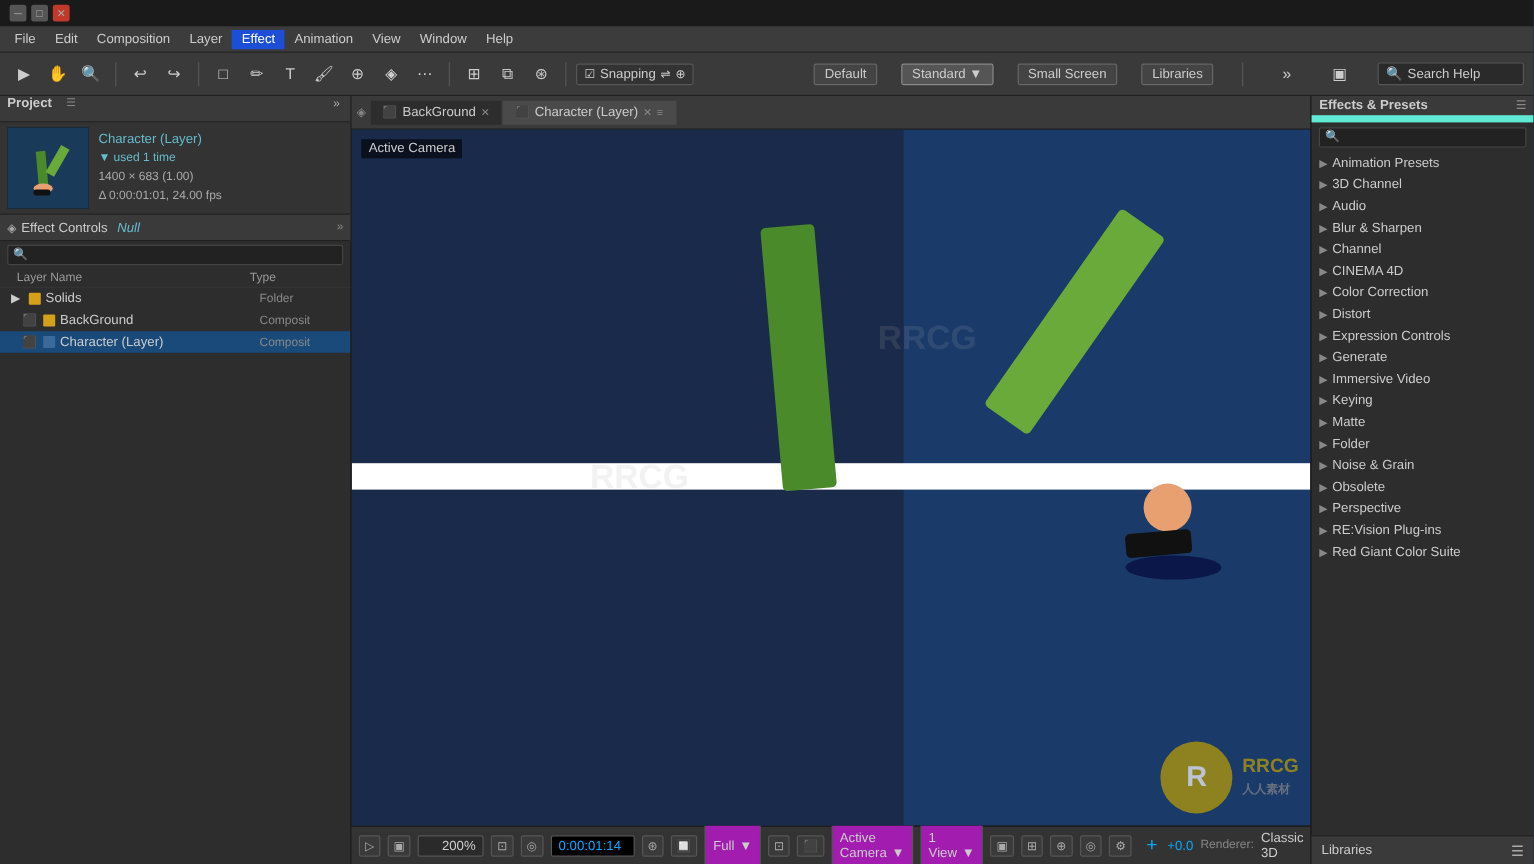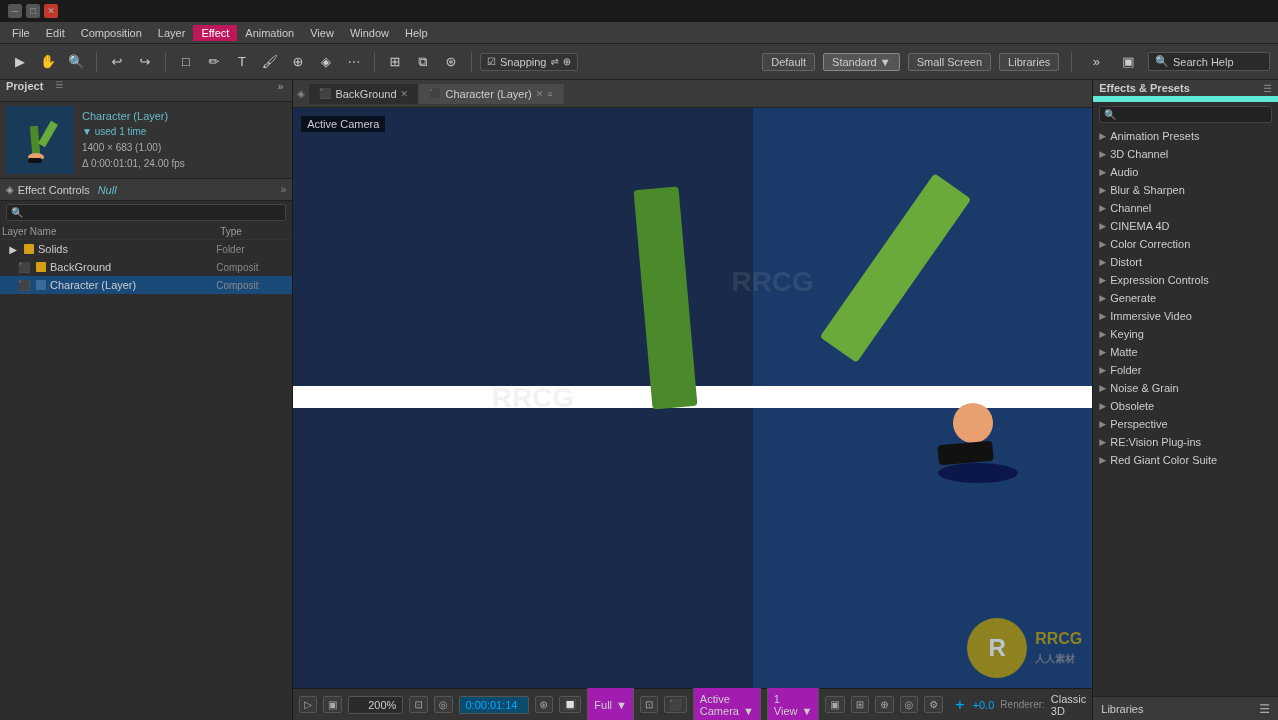--- a/index.html
+++ b/index.html
@@ -10,28 +10,28 @@
     #title-bar .title-text { flex: 1; }
     #title-bar .win-controls { display: flex; gap: 4px; }
     #title-bar .win-btn { width: 14px; height: 14px; border-radius: 2px; display: flex; align-items: center; justify-content: center; font-size: 9px; cursor: pointer; }
     #title-bar .win-btn.min { background: #555; }
     #title-bar .win-btn.max { background: #555; }
     #title-bar .win-btn.close { background: #c0392b; }
 
     
     #menu-bar { background: #3c3c3c; height: 22px; display: flex; align-items: center; padding: 0 4px; border-bottom: 1px solid #222; }
     .menu-item { padding: 2px 8px; cursor: pointer; font-size: 11px; color: #ccc; }
-    .menu-item.active { background: #be185d; color: #fff; }
+    .menu-item.active { background: #1d4ed8; color: #fff; }
 
     
     #toolbar { background: #3a3a3a; height: 36px; display: flex; align-items: center; padding: 0 8px; gap: 4px; border-bottom: 1px solid #222; }
     .tool-btn { width: 24px; height: 24px; display: flex; align-items: center; justify-content: center; cursor: pointer; border-radius: 2px; color: #ccc; font-size: 13px; }
     .tool-separator { width: 1px; height: 20px; background: #555; margin: 0 4px; }
     .snapping-area { display: flex; align-items: center; gap: 4px; background: #333; border: 1px solid #555; padding: 2px 6px; border-radius: 2px; }
-    .toolbar-right { margin-left: auto; display: flex; align-items: center; gap: 8px; }
+    .toolbar-right { margin-left: auto; display: flex; align-items: center; gap: 20px; }
     .workspace-btn { padding: 2px 8px; background: #444; border: 1px solid #666; border-radius: 2px; cursor: pointer; color: #ccc; font-size: 11px; }
     .workspace-btn.active { background: #555; border-color: #888; }
     .search-box { display: flex; align-items: center; background: #2a2a2a; border: 1px solid #555; border-radius: 2px; padding: 2px 6px; gap: 4px; }
     .search-box input { background: transparent; border: none; outline: none; color: #ccc; font-size: 11px; width: 100px; }
 
     
     #main-layout { display: flex; height: calc(720px - 22px - 22px - 36px); }
 
     
     #left-panel { width: 300px; display: flex; flex-direction: column; background: #2d2d2d; border-right: 1px solid #1a1a1a; }
@@ -40,21 +40,21 @@
     .panel-btn { font-size: 10px; cursor: pointer; color: #aaa; padding: 1px 3px; }
 
     .project-top { display: flex; align-items: center; padding: 4px 6px; background: #333; border-bottom: 1px solid #222; gap: 8px; }
     .thumbnail { width: 68px; height: 68px; background: #1a1a1a; flex-shrink: 0; display: flex; align-items: center; justify-content: center; overflow: hidden; }
     .project-info { font-size: 10px; color: #aaa; line-height: 16px; }
     .project-info .layer-name { color: #6bc; font-size: 11px; }
 
     .project-search { padding: 3px 6px; }
     .project-search input { width: 100%; background: #222; border: 1px solid #444; border-radius: 2px; padding: 2px 4px; color: #ccc; outline: none; font-size: 10px; }
 
-    .col-headers { display: flex; padding: 2px 2px; border-bottom: 1px solid #333; }
+    .col-headers { display: flex; padding: 2px 14px; border-bottom: 1px solid #333; }
     .col-name { flex: 1; font-size: 10px; color: #999; }
     .col-type { width: 70px; font-size: 10px; color: #999; }
 
     .project-items { flex: 1; overflow-y: auto; }
     .project-item { display: flex; align-items: center; padding: 2px 6px; cursor: pointer; gap: 4px; }
     .project-item.selected { background: #1a4a7a; }
     .item-icon { width: 14px; height: 14px; display: flex; align-items: center; justify-content: center; font-size: 10px; flex-shrink: 0; }
     .item-color { width: 10px; height: 10px; border-radius: 1px; flex-shrink: 0; }
     .item-name { flex: 1; font-size: 11px; }
     .item-type { width: 70px; font-size: 10px; color: #888; }
@@ -79,21 +79,21 @@
     .green-leg-2 { position: absolute; width: 45px; height: 200px; background: #6aaa3a; left: 580px; top: 60px; transform: rotate(35deg); border-radius: 4px; }
     .shoe-1 { position: absolute; width: 55px; height: 20px; background: #111; left: 645px; top: 335px; border-radius: 4px; transform: rotate(-5deg); }
     .skin-1 { position: absolute; width: 40px; height: 40px; background: #e8a070; left: 660px; top: 295px; border-radius: 50%; }
     .dark-bg { position: absolute; top: 0; left: 0; width: 460px; height: 100%; background: #1a2a4a; }
     .dark-shadow-1 { position: absolute; width: 80px; height: 20px; background: rgba(0,0,50,0.6); border-radius: 50%; left: 645px; top: 355px; }
 
     
     #viewer-controls { background: #333; height: 32px; display: flex; align-items: center; padding: 0 6px; gap: 6px; border-top: 1px solid #1a1a1a; }
     .ctrl-btn { font-size: 10px; color: #aaa; cursor: pointer; padding: 2px 4px; background: #3a3a3a; border: 1px solid #555; border-radius: 2px; }
     .zoom-display { background: #2a2a2a; border: 1px solid #555; border-radius: 2px; padding: 2px 6px; font-size: 11px; color: #ccc; min-width: 55px; text-align: right; cursor: pointer; }
-    .time-display { background: #0c4a6e; border: 1px solid #555; border-radius: 2px; padding: 2px 6px; font-size: 11px; color: #0af; min-width: 70px; }
+    .time-display { background: #000000; border: 1px solid #555; border-radius: 2px; padding: 2px 6px; font-size: 11px; color: #0af; min-width: 70px; }
     .dropdown-ctrl { background: #a21caf; border: 1px solid #555; border-radius: 2px; padding: 16px 6px; font-size: 11px; color: #ccc; cursor: pointer; display: flex; align-items: flex-end; gap: 4px; }
     .renderer-area { display: flex; align-items: center; gap: 6px; margin-left: auto; }
     .renderer-label { color: #888; font-size: 10px; }
     .renderer-value { color: #ccc; font-size: 11px; cursor: pointer; }
     .add-ctrl { color: #0af; font-size: 16px; cursor: pointer; margin-left: 6px; }
 
     
     #right-panel { width: 190px; background: #2d2d2d; border-left: 1px solid #1a1a1a; display: flex; flex-direction: column; }
     #effects-panel { flex: 1; display: flex; flex-direction: column; }
     .effects-header { background: #3a3a3a; height: 22px; display: flex; align-items: center; padding: 0 6px; border-bottom: 6px solid #5eead4; }

